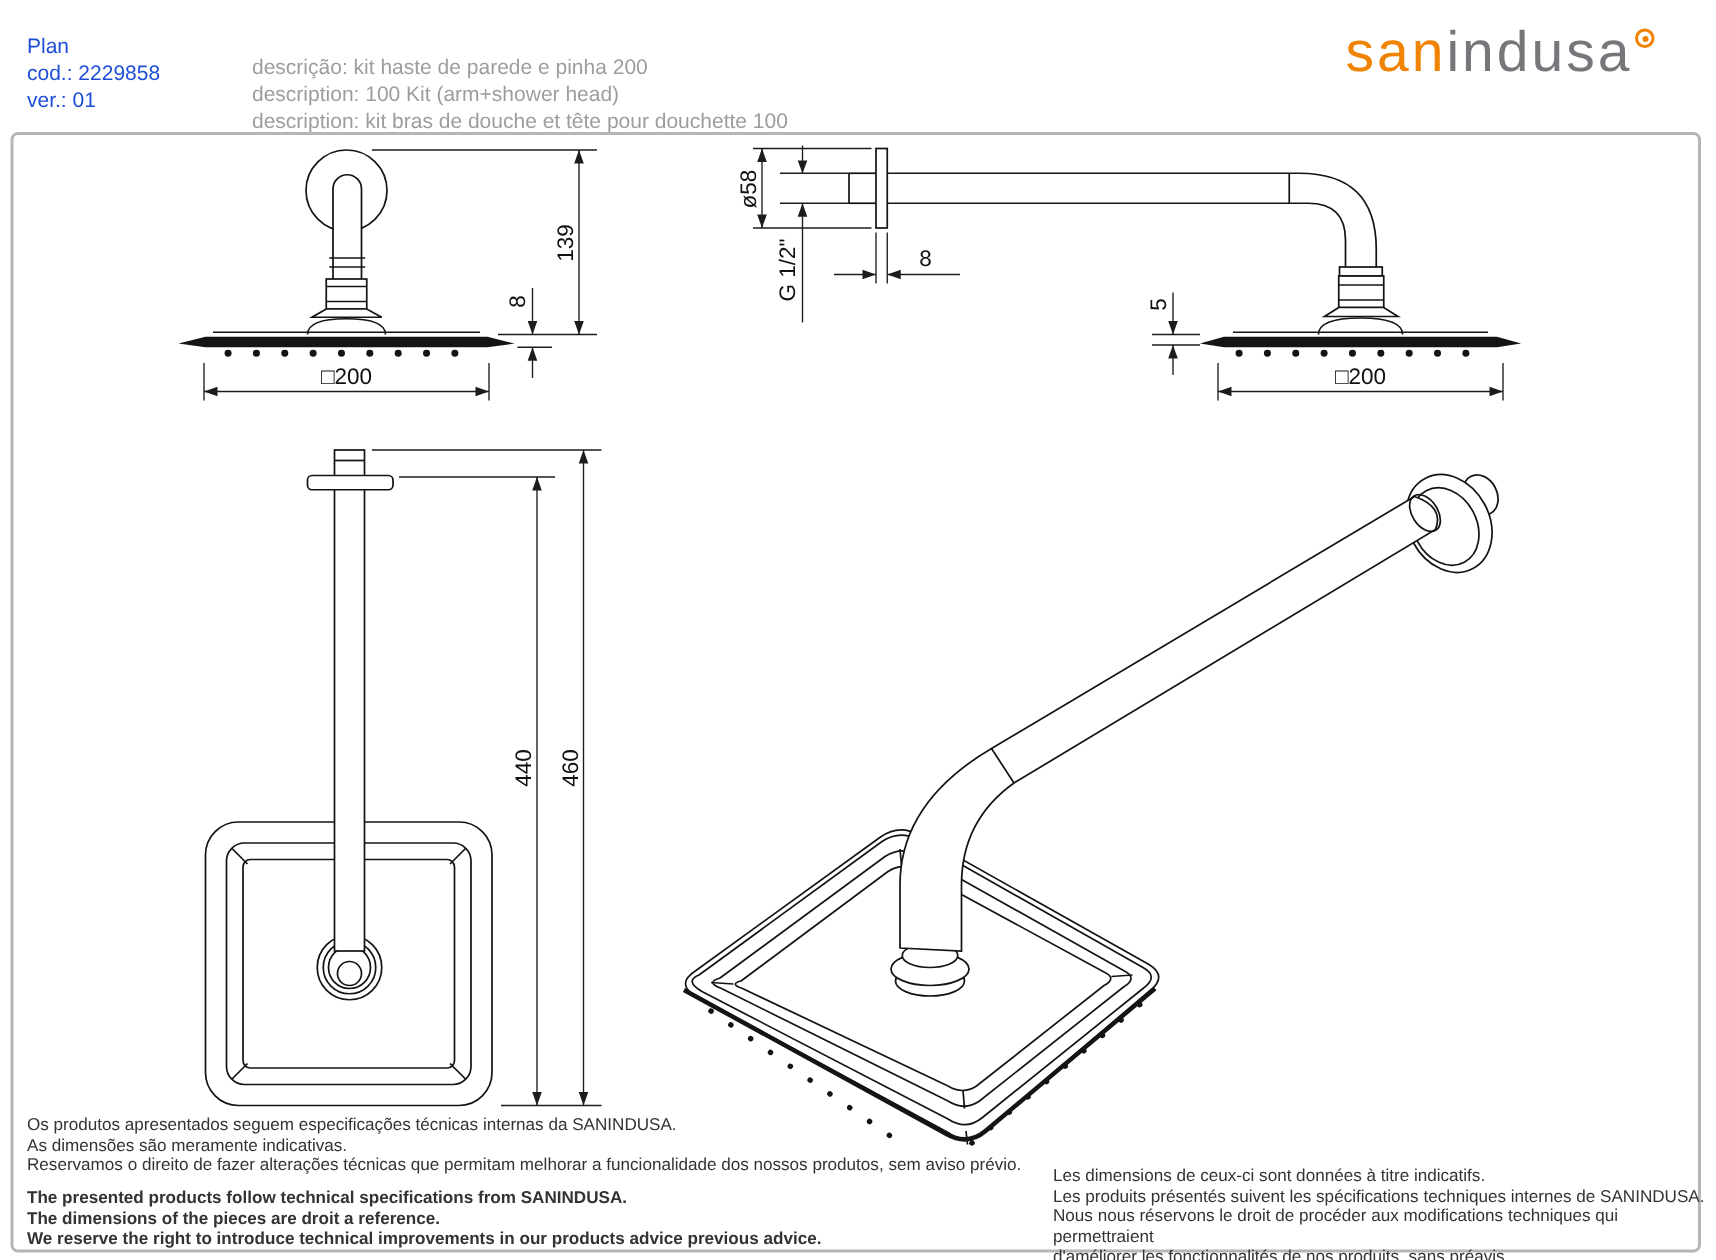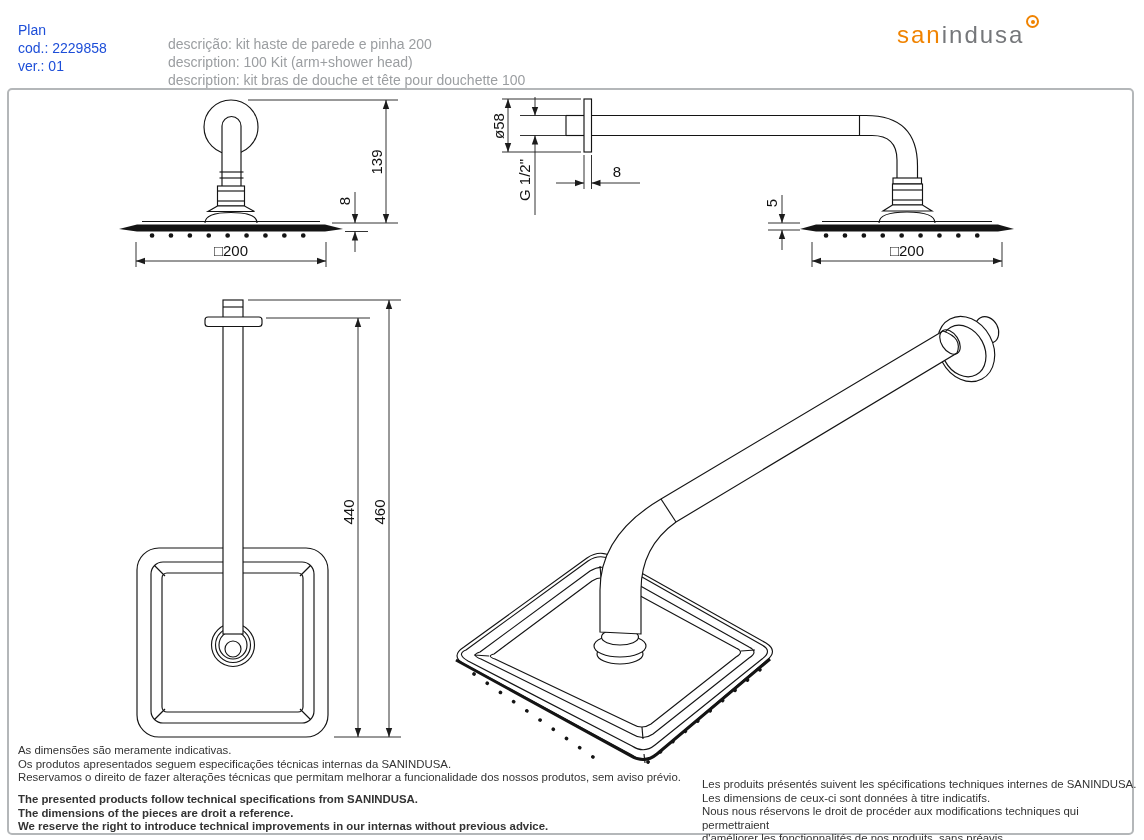--- a/index.html
+++ b/index.html
@@ -1,21 +1,21 @@
 <!DOCTYPE html>
 <html><head>
 <meta charset="utf-8">
 <style>
   html,body{margin:0;padding:0;background:#fff;}
   .page{position:relative;width:1144px;height:840px;background:#fff;overflow:hidden;
         font-family:"Liberation Sans","DejaVu Sans",sans-serif;}
   
   .hdr-left{position:absolute;left:18px;top:21px;color:#1d4ed8;font-size:14px;line-height:18px;}
   .hdr-desc{position:absolute;left:168px;top:21px;color:#9b9ea1;font-size:14px;line-height:18px;margin-top:14px;}
-  .logo{position:absolute;left:897px;top:17px;font-size:24px;letter-spacing:2px;line-height:36px;white-space:nowrap;}
+  .logo{position:absolute;left:897px;top:17px;font-size:38px;letter-spacing:2px;line-height:36px;white-space:nowrap;}
   .logo .p1{color:#F08300;}
   .logo .p2{color:#75777a;}
   .logo-mark{display:inline-block;position:relative;top:-15px;left:2px;width:9px;height:9px;
              border:2px solid #F08300;border-radius:50%;}
   .logo-mark::after{content:"";position:absolute;left:2.5px;top:2.5px;width:4px;height:4px;
              background:#F08300;border-radius:50%;}
   
   .frame{position:absolute;left:7px;top:88px;width:1127px;height:747px;box-sizing:border-box;
          border:2px solid #b4b7b9;border-radius:5px;background:#fff;}
   svg.drawing{position:absolute;left:0;top:0;width:1144px;height:840px;}
@@ -216,29 +216,29 @@
       <ellipse class="ln" cx="963.5" cy="351" rx="21" ry="27" transform="rotate(-28 963.5 351)"></ellipse>
 
       <path class="lnw" d="M943,331 L661,499 Q600,535 600,590 L600,632 L641,634 L641,590
                            Q641,547 676,522 L957,353 Q963,338 943,331 Z"></path>
       <ellipse class="ln" cx="950" cy="342" rx="8.5" ry="13.5" transform="rotate(-33 950 342)"></ellipse>
       <line class="ln" x1="661" y1="499" x2="676" y2="522"></line>
     </g>
   </svg>
 
   <div class="foot foot-pt">
+    <div>Os produtos apresentados seguem especificações técnicas internas da SANINDUSA.</div>
     <div>As dimensões são meramente indicativas.</div>
-    <div>Os produtos apresentados seguem especificações técnicas internas da SANINDUSA.</div>
     <div>Reservamos o direito de fazer alterações técnicas que permitam melhorar a funcionalidade dos nossos produtos, sem aviso prévio.</div>
   </div>
   <div class="foot foot-en">
     <div>The presented products follow technical specifications from SANINDUSA.</div>
     <div>The dimensions of the pieces are droit a reference.</div>
-    <div>We reserve the right to introduce technical improvements in our internas without previous advice.</div>
+    <div>We reserve the right to introduce technical improvements in our products advice previous advice.</div>
   </div>
   <div class="foot foot-fr">
+    <div>Les dimensions de ceux-ci sont données à titre indicatifs.</div>
     <div>Les produits présentés suivent les spécifications techniques internes de SANINDUSA.</div>
-    <div>Les dimensions de ceux-ci sont données à titre indicatifs.</div>
     <div>Nous nous réservons le droit de procéder aux modifications techniques qui permettraient</div>
     <div>d'améliorer les fonctionnalités de nos produits, sans préavis.</div>
   </div>
 
 </div>
 
 </body></html>

